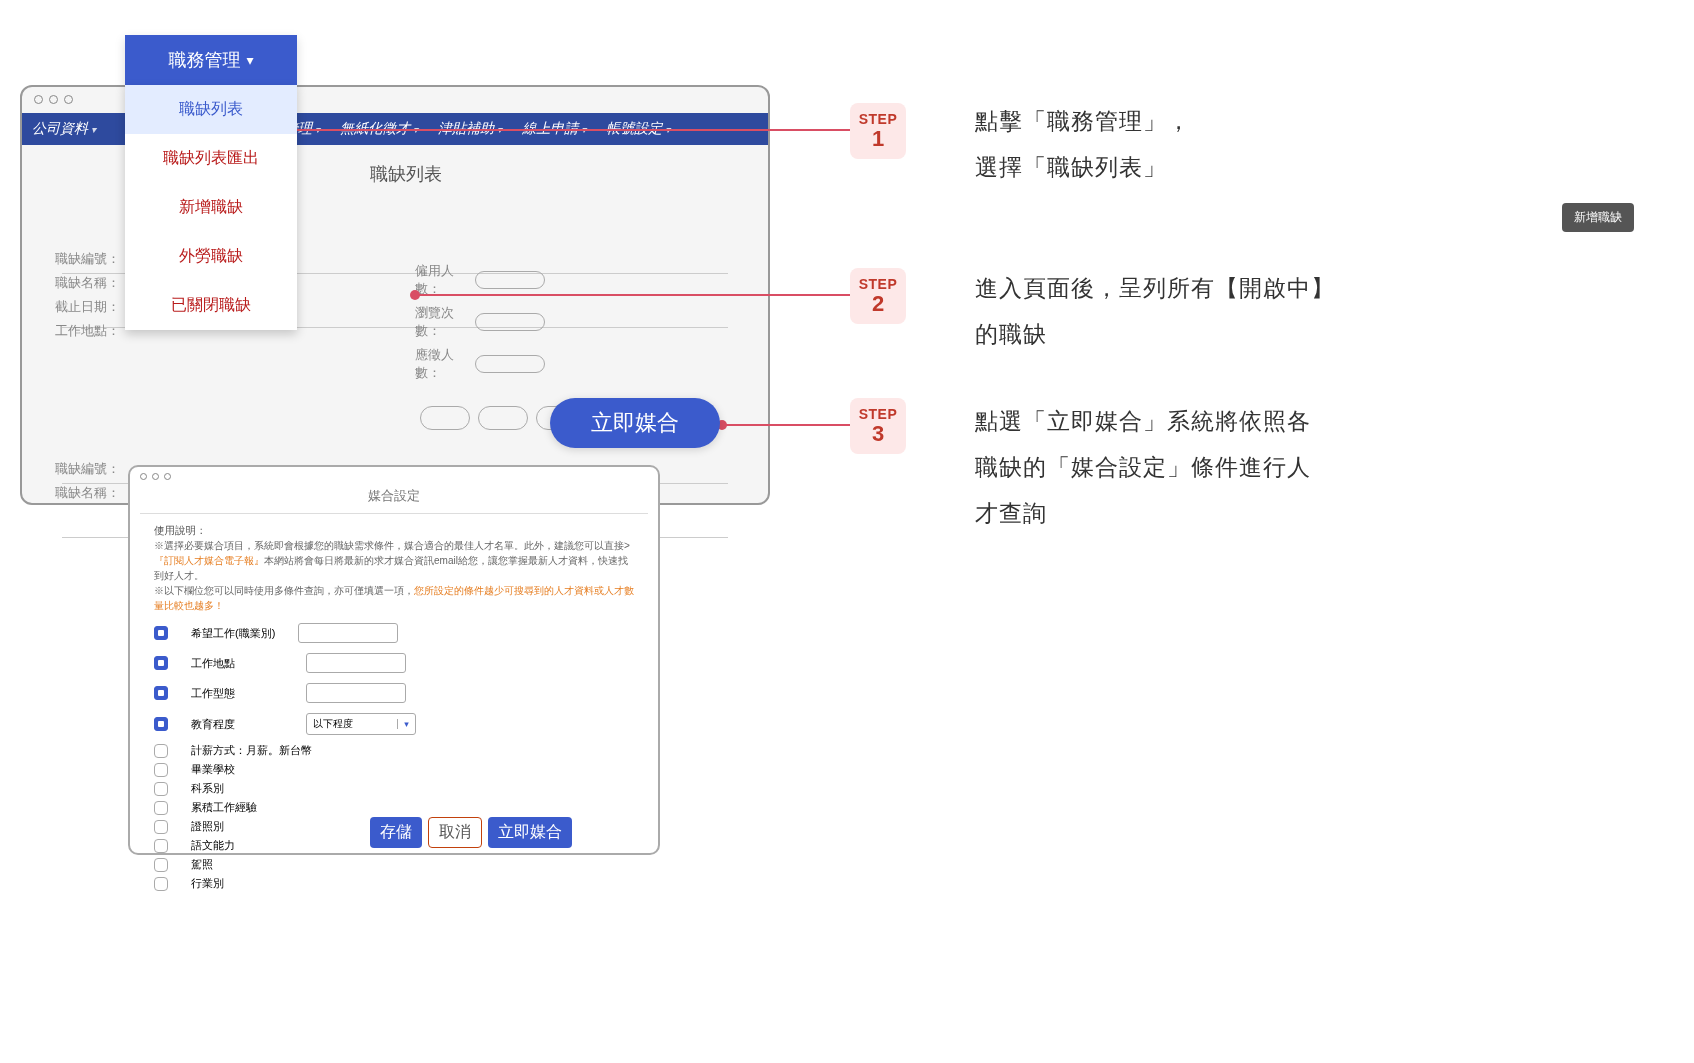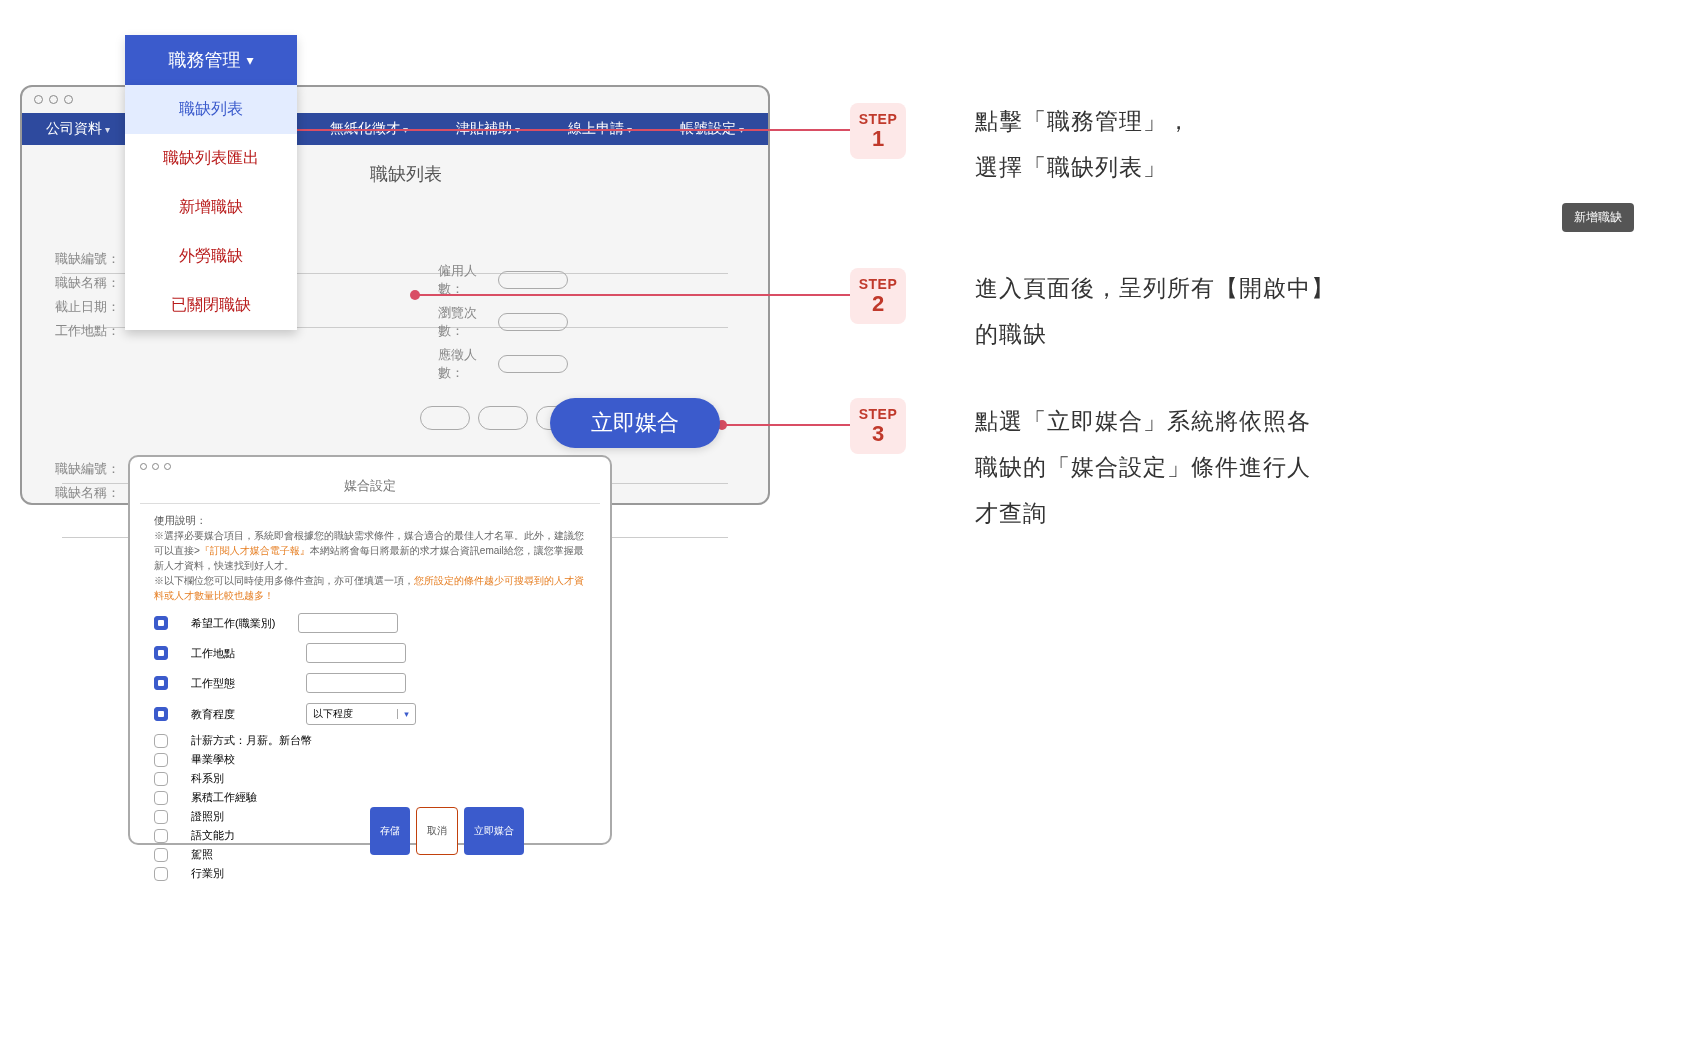--- a/index.html
+++ b/index.html
@@ -3,72 +3,72 @@
 <meta charset="utf-8">
 <style>
 * { box-sizing: border-box; margin: 0; padding: 0; }
 body { font-family: "Microsoft JhengHei", "PingFang TC", sans-serif; background: #fff; width: 1694px; height: 1063px; position: relative; overflow: hidden; }
 
 
 .browser-window { position: absolute; left: 20px; top: 85px; width: 750px; height: 420px; background: #f5f5f5; border: 2px solid #999; border-radius: 12px; }
 .window-controls { position: absolute; left: 12px; top: 8px; display: flex; gap: 6px; }
 .window-controls span { width: 9px; height: 9px; border: 1.5px solid #888; border-radius: 50%; display: inline-block; }
 .nav-bar { position: absolute; top: 26px; left: 0; right: 0; height: 32px; background: #2e4a9e; display: flex; align-items: center; }
-.nav-item { color: #fff; font-size: 14px; padding: 0 24px; display: flex; align-items: center; gap: 3px; white-space: nowrap; }
+.nav-item { color: #fff; font-size: 14px; padding: 0 10px; display: flex; align-items: center; gap: 3px; white-space: nowrap; font-style: italic; }
 .nav-item::after { content: "▾"; font-size: 10px; opacity: 0.8; }
 
 
 .dropdown-header { position: absolute; left: 125px; top: 35px; width: 172px; height: 50px; background: #3b5bcc; color: #fff; font-size: 18px; display: flex; align-items: center; justify-content: center; z-index: 10; box-shadow: 0 4px 10px rgba(0,0,0,0.15); }
 .dropdown-header::after { content: "▾"; font-size: 14px; margin-left: 6px; }
 .dropdown-menu { position: absolute; left: 125px; top: 85px; width: 172px; background: #fff; box-shadow: 0 4px 10px rgba(0,0,0,0.2); z-index: 10; }
 .dropdown-item { padding: 14px 0; text-align: center; font-size: 16px; color: #b91c1c; cursor: pointer; }
 .dropdown-item.active { background: #e3ecff; color: #3b5bcc; }
 
 .page-title { position: absolute; left: 370px; top: 162px; font-size: 18px; color: #555; }
 .add-btn { position: absolute; right: 60px; top: 203px; background: #555; color: #fff; font-size: 12px; padding: 6px 12px; border-radius: 4px; border: none; }
 .form-area { position: absolute; left: 55px; top: 250px; width: 690px; }
 .form-row { display: flex; align-items: center; margin-bottom: 6px; font-size: 13px; color: #888; }
 .form-row label { width: 70px; }
-.form-right { position: absolute; left: 438px; top: 262px; }
+.form-right { position: absolute; left: 415px; top: 262px; }
 .form-right .r-row { display: flex; align-items: center; margin-bottom: 6px; font-size: 13px; color: #888; }
 .form-right .r-row label { width: 60px; }
 .pill-input { width: 70px; height: 18px; border: 1.5px solid #aaa; border-radius: 10px; }
 .divider { position: absolute; left: 40px; right: 40px; border-top: 1px solid #ccc; }
 .divider.d1 { top: 186px; }
 .divider.d2 { top: 240px; }
 .divider.d3 { top: 396px; }
 .divider.d4 { top: 450px; }
 .btn-row { position: absolute; top: 406px; left: 420px; display: flex; gap: 8px; }
 .pill-btn { width: 50px; height: 24px; border: 1.5px solid #aaa; border-radius: 12px; background: transparent; }
 
 
 .cta-match { position: absolute; left: 550px; top: 398px; width: 170px; height: 50px; background: #3b5bcc; color: #fff; font-size: 22px; font-weight: 500; border: none; border-radius: 25px; z-index: 15; box-shadow: 0 2px 8px rgba(0,0,0,0.15); }
 
 
-.modal { position: absolute; left: 128px; top: 455px; width: 484px; height: 390px; background: #fff; border: 2px solid #aaa; border-radius: 10px; z-index: 5; }
+.modal { position: absolute; left: 128px; top: 465px; width: 532px; height: 390px; background: #fff; border: 2px solid #aaa; border-radius: 10px; z-index: 5; }
 .modal-controls { position: absolute; left: 10px; top: 6px; display: flex; gap: 5px; }
 .modal-controls span { width: 7px; height: 7px; border: 1.2px solid #888; border-radius: 50%; }
 .modal-title { text-align: center; font-size: 13px; color: #777; padding-top: 20px; }
 .modal hr { margin: 8px 10px 6px; border: none; border-top: 1px solid #ddd; }
 .modal-body { padding: 4px 24px; }
 .instr-title { font-size: 10.5px; color: #555; }
 .instr-text { font-size: 10px; color: #666; line-height: 1.5; }
 .orange { color: #e67e22; }
 .m-row { display: flex; align-items: center; margin-top: 10px; gap: 23px; font-size: 11px; }
 .cb { width: 14px; height: 14px; border: 1.5px solid #3b5bcc; border-radius: 3px; flex-shrink: 0; }
 .cb.checked { background: #3b5bcc; }
 .cb.checked::after { content: ""; display: block; width: 6px; height: 6px; background: #fff; border-radius: 1px; margin: 2.5px auto 0; }
 .cb.round { border-color: #aaa; border-radius: 4px; }
 .m-input { width: 100px; height: 20px; border: 1px solid #aaa; border-radius: 3px; }
 .m-select { width: 110px; height: 22px; border: 1px solid #aaa; border-radius: 3px; padding-left: 6px; font-size: 10px; display: flex; align-items: center; justify-content: space-between; }
 .m-select .arr { width: 18px; text-align: center; border-left: 1px solid #aaa; color: #3b5bcc; font-size: 9px; }
 .chk-list { margin-top: 8px; }
 .chk-list .m-row { margin-top: 4px; }
 .modal-btns { position: absolute; left: 240px; top: 350px; display: flex; gap: 6px; }
-.m-btn { font-size: 10px; padding: 16px 10px; border-radius: 4px; border: none; cursor: pointer; }
+.m-btn { font-size: 16px; padding: 4px 10px; border-radius: 4px; border: none; cursor: pointer; }
 .m-btn.primary { background: #3b5bcc; color: #fff; }
 .m-btn.secondary { background: #fff; color: #555; border: 1px solid #c2410c; }
 
 
 .step-badge { position: absolute; width: 56px; height: 56px; background: #fde8e8; border-radius: 8px; display: flex; flex-direction: column; align-items: center; justify-content: center; }
 .step-badge .s { font-size: 14px; color: #c0392b; letter-spacing: 0.5px; font-weight: 600; }
 .step-badge .n { font-size: 22px; color: #c0392b; font-weight: 700; line-height: 1.1; }
 .step-1 { left: 850px; top: 103px; }
 .step-2 { left: 850px; top: 268px; }
 .step-3 { left: 850px; top: 398px; }

